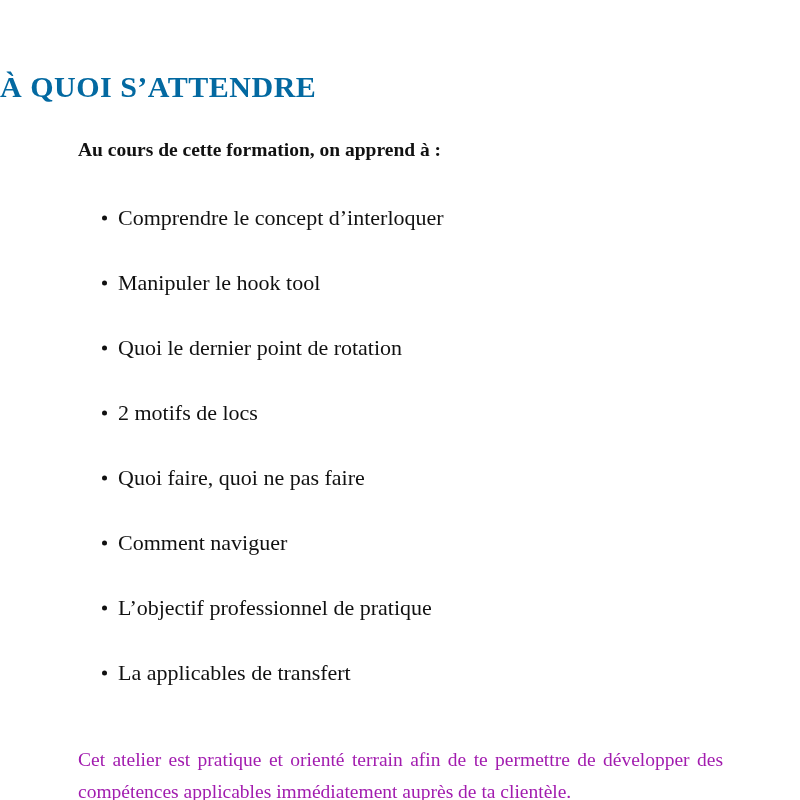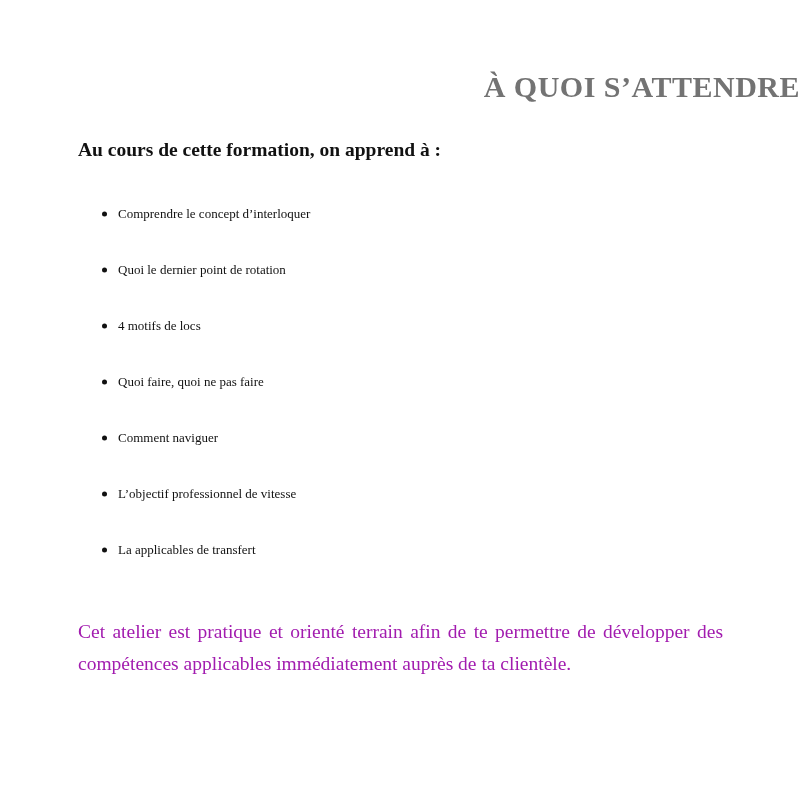--- a/index.html
+++ b/index.html
@@ -21,28 +21,28 @@
     position: relative;
     width: 800px;
     height: 800px;
     box-sizing: border-box;
   }
 
   
   .doc-title {
     position: absolute;
     left: 0;
-    right: 0;
+    right: 8px;
     top: 50px;
-    text-align: right;
+    text-align: left;
     font-family: "Liberation Serif", "DejaVu Serif", serif;
     font-weight: bold;
     font-size: 30px;
     letter-spacing: 0.5px;
-    color: #737373;
+    color: #0369a1;
     line-height: 1.1;
     white-space: nowrap;
   }
 
   
   .content {
     position: absolute;
     left: 78px;
     top: 136px;
     width: 645px;
@@ -61,21 +61,21 @@
   .bullet-list {
     list-style: none;
     margin: 0;
     padding: 0;
     margin-top: 42px;
   }
 
   .bullet-list li {
     position: relative;
     padding-left: 40px;
-    font-size: 13px;
+    font-size: 22px;
     line-height: 1.0;
     margin-bottom: 14px;
     color: #111111;
     margin-top: 43px;
   }
 
   .bullet-list li:last-child {
     margin-bottom: 0;
   }
 
@@ -118,37 +118,41 @@
 
     <p class="intro-line">Au cours de cette formation, on apprend à :</p>
 
     <ul class="bullet-list">
       <li>
         <span class="bullet-dot"></span>
         <span class="bullet-text">Comprendre le concept d’interloquer</span>
       </li>
       <li>
         <span class="bullet-dot"></span>
+        <span class="bullet-text">Manipuler le hook tool</span>
+      </li>
+      <li>
+        <span class="bullet-dot"></span>
         <span class="bullet-text">Quoi le dernier point de rotation</span>
       </li>
       <li>
         <span class="bullet-dot"></span>
-        <span class="bullet-text">4 motifs de locs</span>
+        <span class="bullet-text">2 motifs de locs</span>
       </li>
       <li>
         <span class="bullet-dot"></span>
         <span class="bullet-text">Quoi faire, quoi ne pas faire</span>
       </li>
       <li>
         <span class="bullet-dot"></span>
         <span class="bullet-text">Comment naviguer</span>
       </li>
       <li>
         <span class="bullet-dot"></span>
-        <span class="bullet-text">L’objectif professionnel de vitesse</span>
+        <span class="bullet-text">L’objectif professionnel de pratique</span>
       </li>
       <li>
         <span class="bullet-dot"></span>
         <span class="bullet-text">La applicables de transfert</span>
       </li>
     </ul>
 
     <p class="closing-paragraph">Cet atelier est pratique et orienté terrain afin de te permettre de développer des compétences applicables immédiatement auprès de ta clientèle.</p>
 
   </div>

